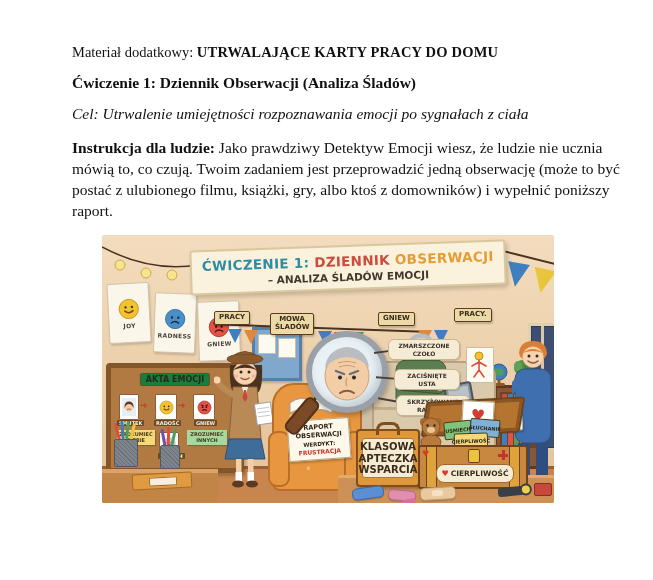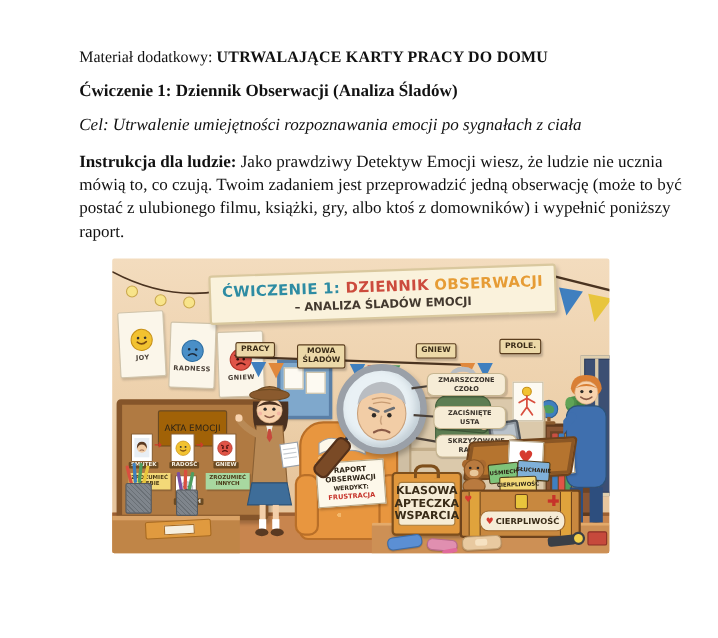--- a/index.html
+++ b/index.html
@@ -14,22 +14,22 @@
   
   .ill{position:relative;width:452px;height:268px;margin-left:30px;overflow:hidden;border-radius:2px;
        background:linear-gradient(#f3dcbe 0%,#eccfa9 55%,#e7c69e 75%);font-family:"DejaVu Sans",sans-serif}
   .abs{position:absolute}
   .floor{left:0;right:0;bottom:0;height:34px;background:#c8854e;border-top:3px solid #9a5f33}
   .window{background:#3c4f73;border:3px solid #e0cfae;box-shadow:inset 0 0 0 1px #2c3b58}
   .poster{background:#fbf6ea;border:1px solid #cfc3aa;border-radius:2px;box-shadow:1px 2px 2px rgba(0,0,0,.15);
           display:flex;flex-direction:column;align-items:center;justify-content:center;gap:2px}
   .poster .plabel{font-size:6px;font-weight:bold;color:#4a4038;letter-spacing:.3px}
   .board{background:#b07a42;border:5px solid #85552a;border-radius:4px;box-shadow:2px 3px 3px rgba(0,0,0,.2)}
-  .board-title{position:absolute;left:50%;top:5px;transform:translateX(-50%);background:#a16207;border:1px solid #6b4a22;
-               border-radius:2px;padding:11px 5px;font-size:8px;font-weight:normal;color:#2e2417;white-space:nowrap}
+  .board-title{position:absolute;left:50%;top:5px;transform:translateX(-50%);background:#15803d;border:1px solid #6b4a22;
+               border-radius:2px;padding:1px 5px;font-size:8px;font-weight:bold;color:#2e2417;white-space:nowrap}
   .bcard{position:absolute;background:#fff;border:1px solid #8a6034;border-radius:1px;display:flex;align-items:center;justify-content:center}
   .blab{position:absolute;font-size:5px;font-weight:bold;color:#f6efe0;background:#6b4a22;padding:0 2px;border-radius:1px;white-space:nowrap}
   .note{position:absolute;font-size:5px;font-weight:bold;color:#4a3a18;padding:2px;line-height:1.1;text-align:center;
         box-shadow:1px 1px 1px rgba(0,0,0,.2)}
   .arrow{position:absolute;color:#cf3b2a;font-size:9px;font-weight:bold}
   .sign{position:absolute;background:#ecd9a8;border:1.5px solid #5a3d1e;border-radius:2px;padding:2px 4px;
         font-size:7px;font-weight:bold;color:#3a2c18;text-align:center;line-height:1.1;box-shadow:1px 2px 2px rgba(0,0,0,.2);white-space:nowrap}
   .banner{position:absolute;left:88px;top:10px;width:304px;background:#faf2dc;border:2px solid #d9c89e;border-radius:3px;
           transform:rotate(-2deg);text-align:center;padding:6px 4px 5px;box-shadow:2px 3px 4px rgba(0,0,0,.18)}
   .banner .l1{font-size:13.5px;font-weight:bold;letter-spacing:.3px;white-space:nowrap}
@@ -219,21 +219,21 @@
     <span class="pn" style="left:126px;top:94px;border-top:14px solid #3f7fbf"></span>
     <span class="pn" style="left:142px;top:95px;border-top:14px solid #e0883c"></span>
     <span class="pn" style="left:216px;top:96px;border-top:14px solid #3f7fbf"></span>
     <span class="pn" style="left:232px;top:97px;border-top:14px solid #d94f3f"></span>
     <span class="pn" style="left:248px;top:97px;border-top:14px solid #4f9e5f"></span>
     <span class="pn" style="left:316px;top:95px;border-top:14px solid #e0883c"></span>
     <span class="pn" style="left:332px;top:95px;border-top:14px solid #3f7fbf"></span>
     <div class="sign" style="left:112px;top:76px">PRACY</div>
     <div class="sign" style="left:168px;top:78px;white-space:normal;width:34px">MOWA ŚLADÓW</div>
     <div class="sign" style="left:276px;top:77px">GNIEW</div>
-    <div class="sign" style="left:352px;top:73px">PROLE.</div>
+    <div class="sign" style="left:352px;top:73px">PRACY.</div>
 
     <div class="banner">
       <div class="l1"><span style="color:#2e8ca3">ĆWICZENIE 1:</span> <span style="color:#cc4b3d">DZIENNIK</span> <span style="color:#e69c35">OBSERWACJI</span></div>
       <div class="l2">– ANALIZA ŚLADÓW EMOCJI</div>
     </div>
 
     <div class="abs" style="left:364px;top:112px;width:26px;height:34px;background:#fdfaf2;border:1px solid #c9bfa6">
       <svg width="24" height="32" viewBox="0 0 24 32">
           <circle cx="12" cy="8" r="4" fill="#f2c230" stroke="#c79016"></circle>
           <path d="M12 12 L12 22 M12 14 L5 18 M12 14 L19 18 M12 22 L7 29 M12 22 L17 29" stroke="#d94f3f" stroke-width="1.6" fill="none" stroke-linecap="round"></path>

